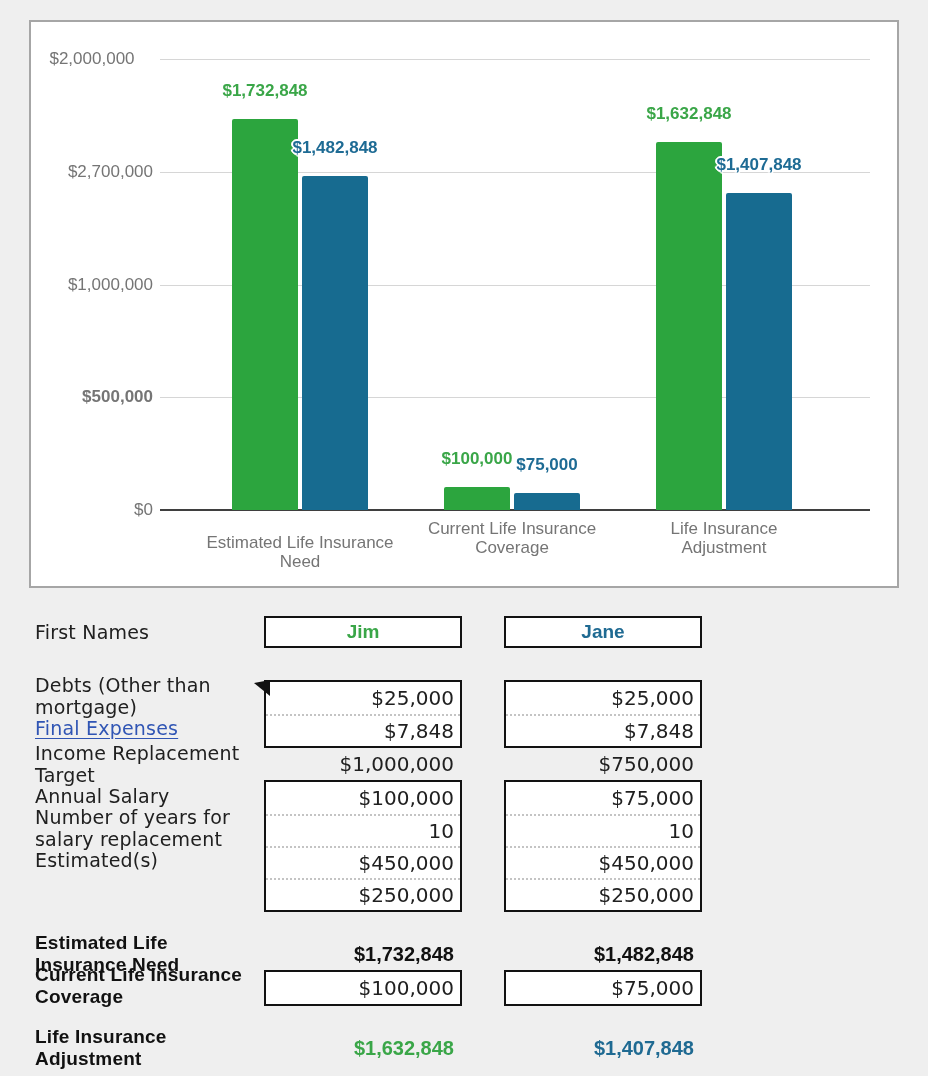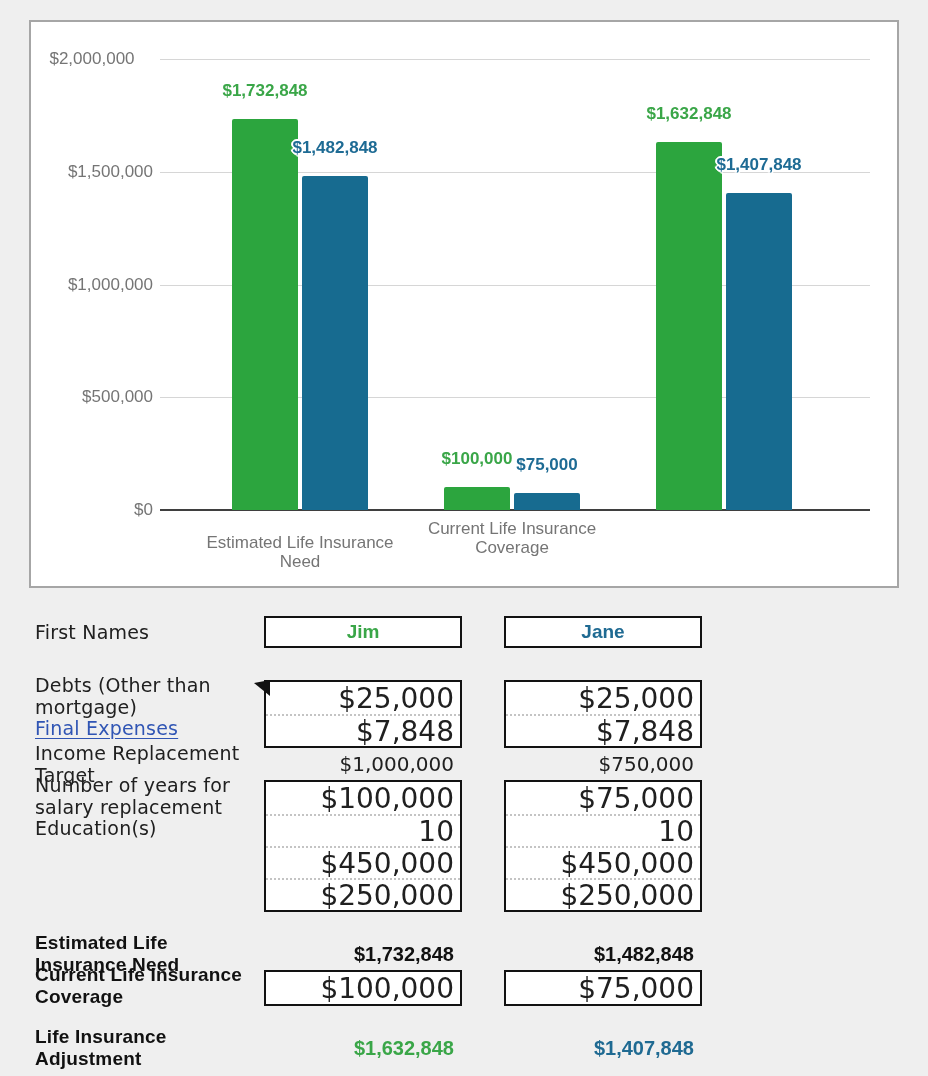--- a/index.html
+++ b/index.html
@@ -20,64 +20,66 @@
   
   #form{position:absolute;left:0;top:588px;width:736px;box-sizing:border-box;padding:28px 34px 0 35px;color:#202020;}
   .frow{display:flex;align-items:flex-start;}
   .flabelcol{flex:1;min-width:0;}
   .lline{height:32px;display:flex;align-items:center;font-size:19px;letter-spacing:.2px;}
   .lline.single{height:32px;}
   a.flink{color:#3055b4;text-decoration:underline;text-underline-offset:3px;cursor:pointer;}
   .vcol{width:198px;flex:0 0 198px;padding-left:16px;}
   .vcol.jane{margin-left:26px;}
   .vbox{position:relative;border:2px solid #121212;background:#fff;box-sizing:border-box;}
-  .vcell{height:32px;box-sizing:border-box;display:flex;align-items:center;justify-content:flex-end;padding-right:6px;font-size:28px;background:#fff;}
+  .vcell{height:32px;box-sizing:border-box;display:flex;align-items:center;justify-content:flex-end;padding-right:6px;font-size:20px;background:#fff;}
   .vcell + .vcell{border-top:2px dotted #c4c4c4;text-align:center;}
   .pval{height:32px;display:flex;align-items:center;justify-content:flex-end;padding-right:8px;font-size:20px;}
   .hbox{width:198px;height:32px;box-sizing:border-box;border:2px solid #121212;background:#fff;display:flex;align-items:center;justify-content:center;
         font-family:"Liberation Sans",sans-serif;font-weight:700;font-size:19px;}
   .sec{margin-bottom:0;}
   .sec-0{margin-bottom:32px;}
   .sec-4{margin-top:26px;}
   .sec-6{margin-top:26px;}
   .boldrow .lline,.boldrow .pval{font-family:"Liberation Sans",sans-serif;font-weight:700;color:#111;}
   .marker{position:absolute;left:-12px;top:-2px;width:16px;height:16px;}
 </style>
 </head>
 <body>
 
 <div class="page">
   <div class="chart-card">
     <div class="plot" id="chart">
         <div class="axisline" style="left: 129px; width: 710px; top: 487px;"></div>
         <div class="ytick" style="top: 478px;">$0</div>
         <div class="gridline" style="left: 129px; width: 710px; top: 375.25px;"></div>
-        <div class="ytick" style="top: 365.25px;">$500,000</div>
+        <div class="ytick" style="top: 365.25px; font-weight: bold;">$500,000</div>
         <div class="gridline" style="left: 129px; width: 710px; top: 262.5px;"></div>
         <div class="ytick" style="top: 252.5px;">$1,000,000</div>
         <div class="gridline" style="left: 129px; width: 710px; top: 149.75px;"></div>
-        <div class="ytick" style="top: 139.75px;">$1,500,000</div>
+        <div class="ytick" style="top: 139.75px;">$2,700,000</div>
         <div class="gridline" style="left: 129px; width: 710px; top: 37px;"></div>
         <div class="ytick" style="top: 27px; text-align: center;">$2,000,000</div>
         <div class="bar" style="left: 201px; width: 66px; top: 97.2428px; height: 390.757px; background: rgb(44, 165, 62);"></div>
         <div class="ann" style="left: 234px; top: 59.2428px; color: rgb(58, 166, 72);">$1,732,848</div>
         <div class="bar" style="left: 271px; width: 66px; top: 153.618px; height: 334.382px; background: rgb(23, 107, 144);"></div>
         <div class="ann" style="left: 304px; top: 115.618px; color: rgb(30, 107, 148);">$1,482,848</div>
         <div class="cat" style="left: 269px; top: 511px;">Estimated Life Insurance
 Need</div>
         <div class="bar" style="left: 413px; width: 66px; top: 465.45px; height: 22.55px; background: rgb(44, 165, 62);"></div>
         <div class="ann" style="left: 446px; top: 427.45px; color: rgb(58, 166, 72);">$100,000</div>
         <div class="bar" style="left: 483px; width: 66px; top: 471.087px; height: 16.9125px; background: rgb(23, 107, 144);"></div>
         <div class="ann" style="left: 516px; top: 433.087px; color: rgb(30, 107, 148);">$75,000</div>
         <div class="cat" style="left: 481px; top: 497px;">Current Life Insurance
 Coverage</div>
         <div class="bar" style="left: 625px; width: 66px; top: 119.793px; height: 368.207px; background: rgb(44, 165, 62);"></div>
         <div class="ann" style="left: 658px; top: 81.7928px; color: rgb(58, 166, 72);">$1,632,848</div>
         <div class="bar" style="left: 695px; width: 66px; top: 170.53px; height: 317.47px; background: rgb(23, 107, 144);"></div>
         <div class="ann" style="left: 728px; top: 132.53px; color: rgb(30, 107, 148);">$1,407,848</div>
+        <div class="cat" style="left: 693px; top: 497px;">Life Insurance
+Adjustment</div>
       </div>
   </div>
   <div id="form">
       <div class="frow sec sec-0">
         <div class="flabelcol">
           <div class="lline single">
             <span>First Names</span>
           </div>
         </div>
         <div class="vcol">
@@ -121,24 +123,27 @@
         <div class="vcol">
           <div class="pval">$1,000,000</div>
         </div>
         <div class="vcol jane">
           <div class="pval">$750,000</div>
         </div>
       </div>
       <div class="frow sec sec-3">
         <div class="flabelcol">
           <div class="lline">
+            <span>Annual Salary</span>
+          </div>
+          <div class="lline">
             <span>Number of years for salary replacement</span>
           </div>
           <div class="lline">
-            <span>Education(s)</span>
+            <span>Estimated(s)</span>
           </div>
         </div>
         <div class="vcol">
           <div class="vbox">
             <div class="vcell">$100,000</div>
             <div class="vcell">10</div>
             <div class="vcell">$450,000</div>
             <div class="vcell">$250,000</div>
           </div>
         </div>

